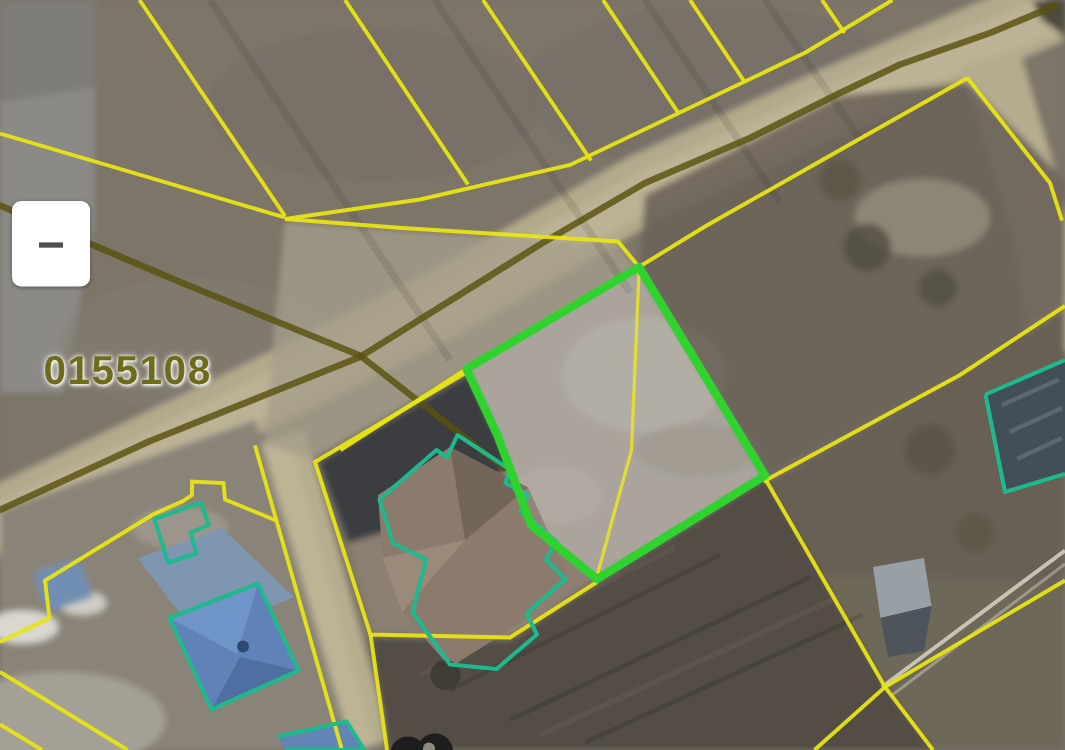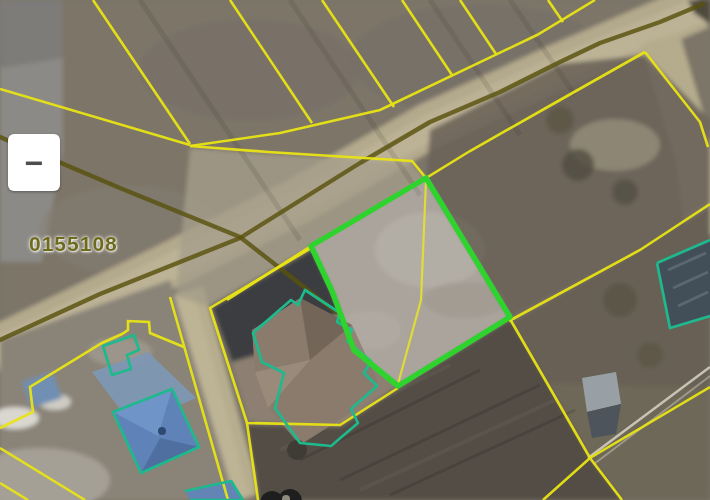--- a/index.html
+++ b/index.html
@@ -20,21 +20,21 @@
   .fence.f2{stroke-width:2;opacity:.45;}
 
   
   .zoom-btn{position:absolute;left:8px;top:134px;width:52px;height:57px;
     background:#ffffff;border:none;border-radius:6px;
     box-shadow:0 1px 3px rgba(0,0,0,.35);cursor:pointer;
     display:flex;align-items:center;justify-content:center;
     font-family:"Liberation Sans",sans-serif;font-size:32px;font-weight:bold;
     color:#4e4e4e;line-height:1;padding:0;}
   .quarter-label{position:absolute;left:29px;top:232px;
-    font-size:21px;font-weight:bold;letter-spacing:1px;
+    font-size:27px;font-weight:bold;letter-spacing:1px;
     color:var(--label-olive,#6e6b1d);
     text-shadow:0 0 2px #fff,0 0 4px rgba(255,255,255,.85),1px 1px 2px rgba(255,255,255,.7);
     user-select:none;}
 </style>
 </head>
 <body>
 
 <div id="app">
 <svg width="710" height="500" viewBox="0 0 710 500">
   <defs>

